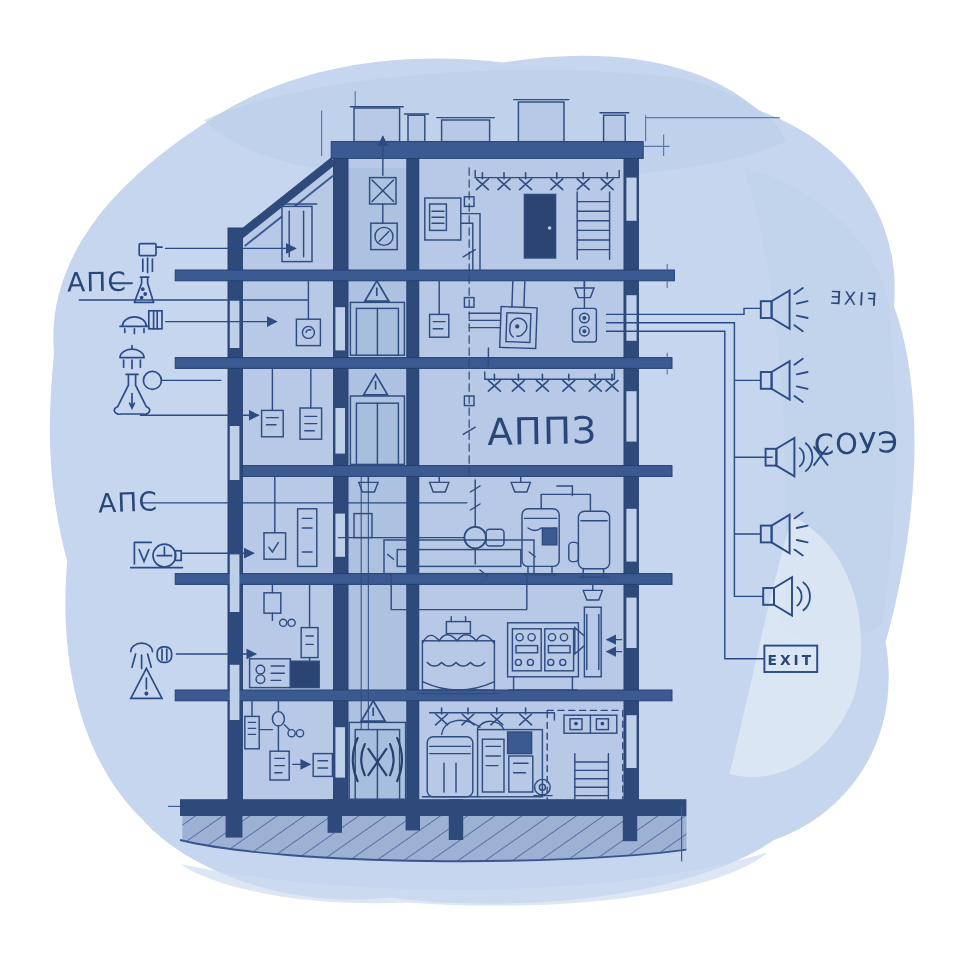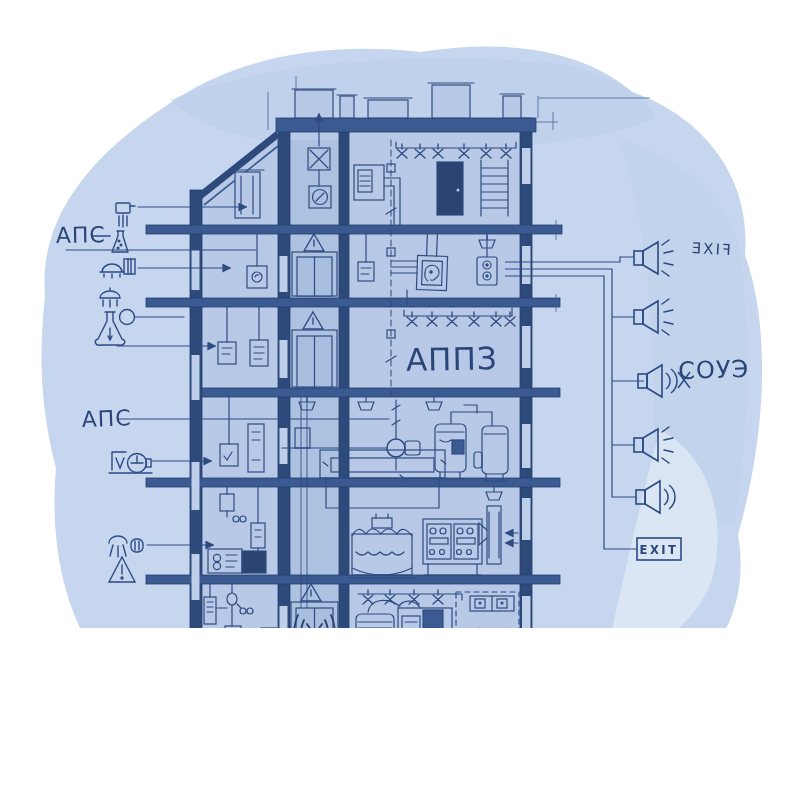--- a/index.html
+++ b/index.html
@@ -1,16 +1,16 @@
 <!DOCTYPE html>
 <html><head>
 <meta charset="utf-8">
 <style>
   html,body{margin:0;padding:0;background:#ffffff;}
-  .stage{position:relative;width:800px;height:628px;overflow:hidden;background:#ffffff;
+  .stage{position:relative;width:800px;height:800px;overflow:hidden;background:#ffffff;
          font-family:"DejaVu Sans",sans-serif;}
   svg{display:block}
   text{font-family:"DejaVu Sans",sans-serif;fill:#2a4577;}
   .hand{letter-spacing:1px;}
 </style>
 </head>
 <body>
 
 <div class="stage">
 <svg width="800" height="800" viewBox="0 0 800 800">

